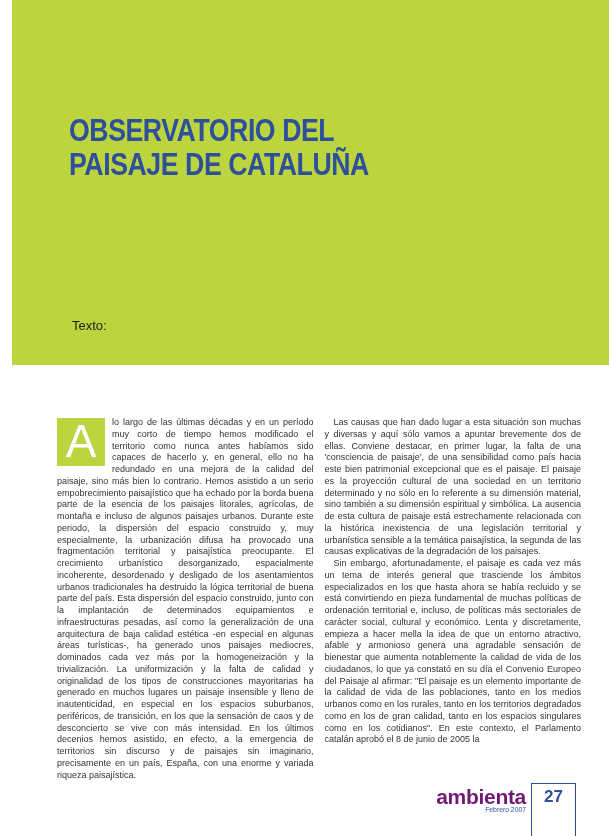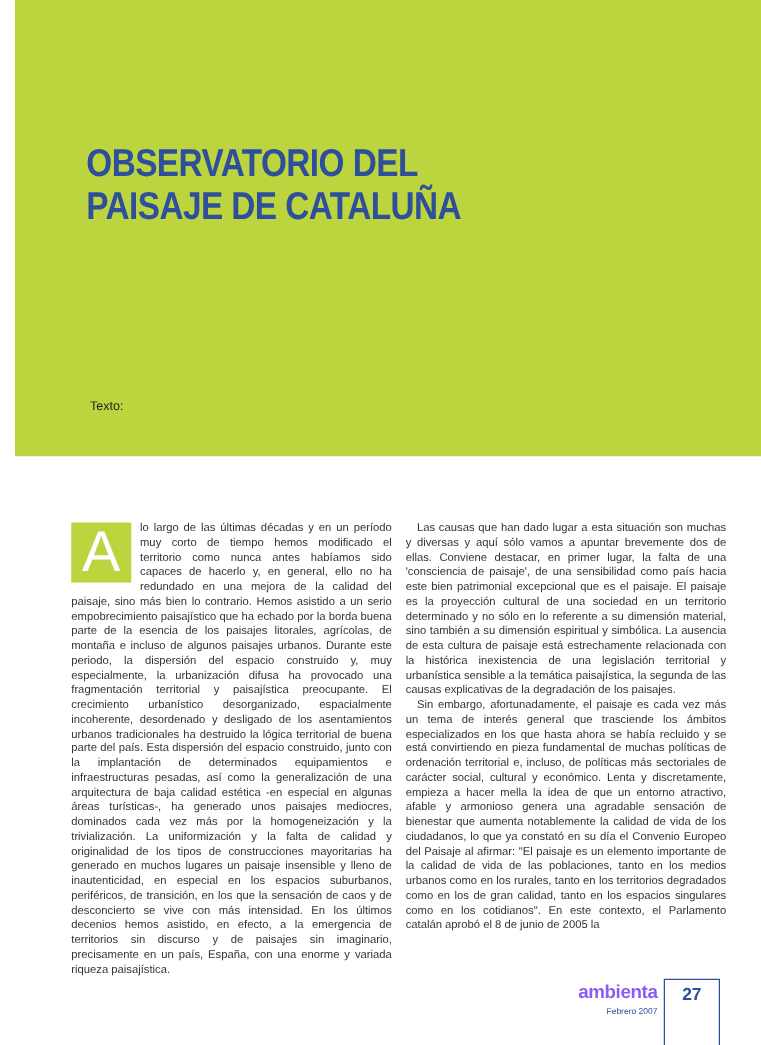--- a/index.html
+++ b/index.html
@@ -29,21 +29,21 @@
     font-weight: bold; color: #1f7aa6;
     font-size: 24.5px; line-height: 27px;
     letter-spacing: -0.4px; white-space: nowrap;
     transform: scaleX(0.86); transform-origin: left top;
   }
   .subtitle-block { margin-top: 7px; }
 
   
   .byline {
     position: absolute; left: 60px; top: 321px;
-    display: flex; font-size: 10px; line-height: 9.2px; color: #1d1d1d;
+    display: flex; font-size: 13px; line-height: 9.2px; color: #1d1d1d;
   }
   .byline-label { margin-right: 3px; }
   .byline-author { font-weight: bold; }
 
   
   .columns {
     position: absolute; left: 57px; top: 417px;
     width: 524px; display: flex; gap: 11px;
   }
   .col {
@@ -61,36 +61,36 @@
   }
   .dropcap span {
     color: #ffffff; font-size: 46px; font-weight: normal;
     line-height: 1; transform: translateY(-1px);
   }
   .rcol p { text-indent: 9px; }
 
   
   .magazine-name {
     position: absolute; right: 83px; top: 785px;
-    font-size: 15px; font-weight: bold; letter-spacing: -0.3px;
-    color: #8b5cf6;
+    font-size: 21px; font-weight: bold; letter-spacing: -0.3px;
+    color: #701a75;
   }
   .footer-date {
     position: absolute; right: 83px; top: 806px;
     font-size: 6.8px; color: #2d4f9c;
   }
   .issue-box {
     position: absolute; left: 531px; top: 783px;
     width: 45px; height: 60px;
     border: 1.5px solid #2d4f9c; background: #ffffff;
     text-align: center; box-sizing: border-box;
   }
   .issue-number {
     display: block; margin-top: 3px;
-    font-size: 14px; font-weight: bold; color: #2d4f9c;
+    font-size: 17px; font-weight: bold; color: #2d4f9c;
   }
 </style>
 </head>
 <body>
 
 <div class="page">
 
   <div class="green-header">
     <div class="title-block">
       <div class="title-line">OBSERVATORIO DEL</div>

